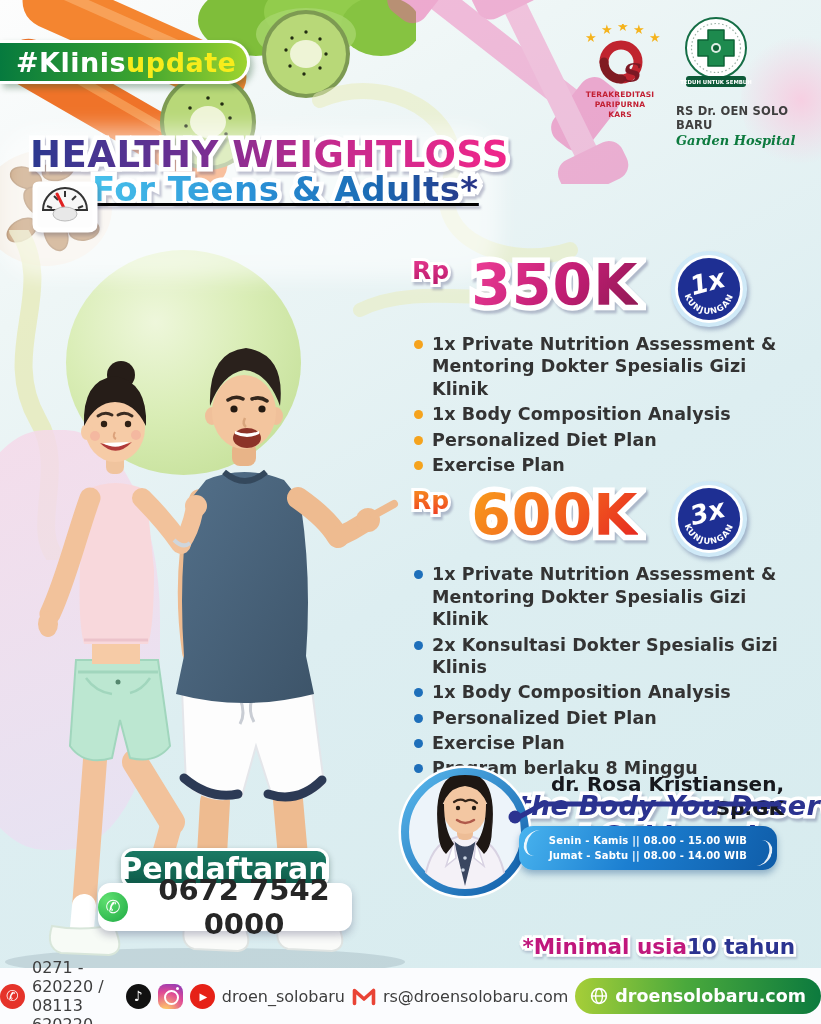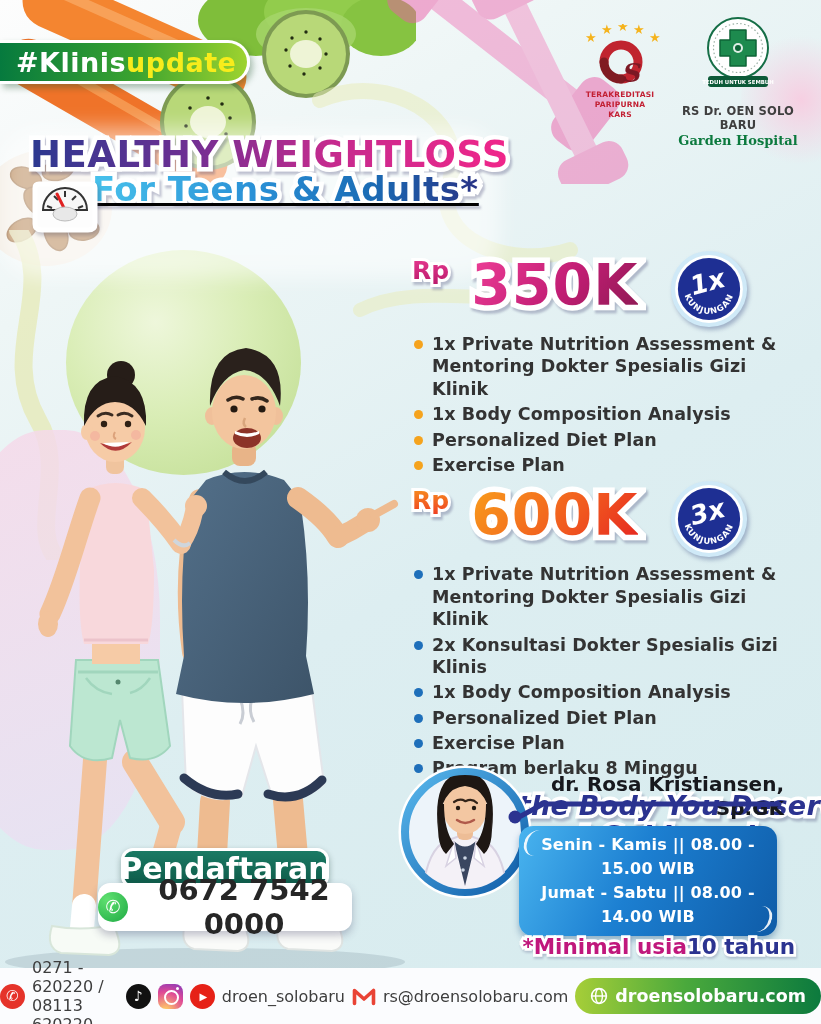--- a/index.html
+++ b/index.html
@@ -26,23 +26,23 @@
   
   .tag-badge{position:absolute;left:0;top:40px;z-index:5;height:44px;width:250px;
     background:linear-gradient(90deg,#067a3e 0%,#3ba32f 55%,#9ed32f 100%);
     border:3px solid #fff;border-left:none;border-radius:0 26px 26px 0;
     box-shadow:3px 4px 6px rgba(30,80,40,.35);display:flex;align-items:center;padding-left:16px;box-sizing:border-box;}
   .tag-badge span{font-size:27px;font-weight:bold;letter-spacing:.5px;}
   .tag-w{color:#ffffff;} .tag-y{color:#f8ec1b;}
   
   .logo-kars{position:absolute;left:565px;top:24px;width:110px;text-align:center;z-index:5;}
   .logo-kars .cap{font-size:7.5px;font-weight:bold;color:#c22033;line-height:1.35;letter-spacing:.2px;}
-  .logo-rs{position:absolute;left:676px;top:14px;width:124px;text-align:center;z-index:5;}
+  .logo-rs{position:absolute;left:676px;top:14px;width:124px;z-index:5;}
   .logo-rs .name{font-size:11.5px;font-weight:bold;color:#3f3f3f;letter-spacing:.2px;margin-top:2px;}
-  .logo-rs .sub{font-family:"DejaVu Serif","Liberation Serif",serif;font-weight:bold;
+  .logo-rs .sub{font-family:"DejaVu Serif","Liberation Serif",serif;font-style:italic;font-weight:bold;
     font-size:13px;color:#0c7a3e;margin-top:1px;}
   
   .title{position:absolute;left:30px;top:136px;width:470px;z-index:4;}
   .t1{font-size:37px;font-weight:800;letter-spacing:.5px;}
   .t2{font-size:61px;font-weight:800;font-style:italic;letter-spacing:1px;margin:-6px 0 0 56px;}
   .t3{font-size:34px;font-weight:800;letter-spacing:.5px;margin:-2px 0 0 62px;}
   .scale-icon{position:absolute;left:2px;top:36px;z-index:5;filter:drop-shadow(2px 3px 2px rgba(60,60,90,.3));}
   
   .right-col{position:absolute;left:412px;top:256px;width:402px;z-index:4;}
   .price-row{display:flex;align-items:flex-start;gap:20px;}
@@ -65,21 +65,21 @@
   .doc-name{position:absolute;left:512px;top:772px;width:272px;text-align:right;
     font-size:20px;font-weight:800;color:#17181d;z-index:5;}
   .doc-line{position:absolute;left:505px;top:797px;z-index:5;}
   .sched{position:absolute;left:519px;top:826px;width:258px;border-radius:14px;padding:7px 6px;z-index:5;
     background:linear-gradient(115deg,#49b4ef 0%,#1c7fd1 45%,#0f5ca8 100%);
     box-shadow:0 4px 7px rgba(0,60,120,.35);box-sizing:border-box;}
   .sched::before{content:"";position:absolute;left:5px;top:4px;width:22px;height:26px;
     border-left:3px solid rgba(255,255,255,.9);border-radius:14px 0 0 14px;transform:skewX(-12deg);}
   .sched::after{content:"";position:absolute;right:5px;bottom:4px;width:22px;height:26px;
     border-right:3px solid rgba(255,255,255,.9);border-radius:0 14px 14px 0;transform:skewX(-12deg);}
-  .sched div{color:#fff;font-weight:bold;font-size:16px;text-align:center;line-height:1.5;letter-spacing:.2px;}
+  .sched div{color:#fff;font-weight:bold;font-size:10px;text-align:center;line-height:1.5;letter-spacing:.2px;}
   
   .reg{position:absolute;left:98px;top:848px;width:254px;z-index:6;text-align:center;}
   .reg-label{margin:0 auto;width:208px;height:40px;border-radius:12px;
     background:linear-gradient(180deg,#1a7a64,#0e5b49);border:3px solid #fff;box-sizing:border-box;
     box-shadow:0 3px 6px rgba(0,40,30,.35);color:#fff;font-size:30px;font-weight:bold;
     display:flex;align-items:center;justify-content:center;}
   .reg-phone{margin:-5px auto 0;width:254px;height:48px;background:#fff;border-radius:12px;
     box-shadow:0 4px 9px rgba(50,50,90,.30);display:flex;align-items:center;justify-content:center;
     gap:8px;font-size:29px;font-weight:800;color:#262626;position:relative;}
   .wa-icon{width:30px;height:30px;border-radius:50%;background:radial-gradient(circle at 30% 25%,#5fe070,#1faa44);

